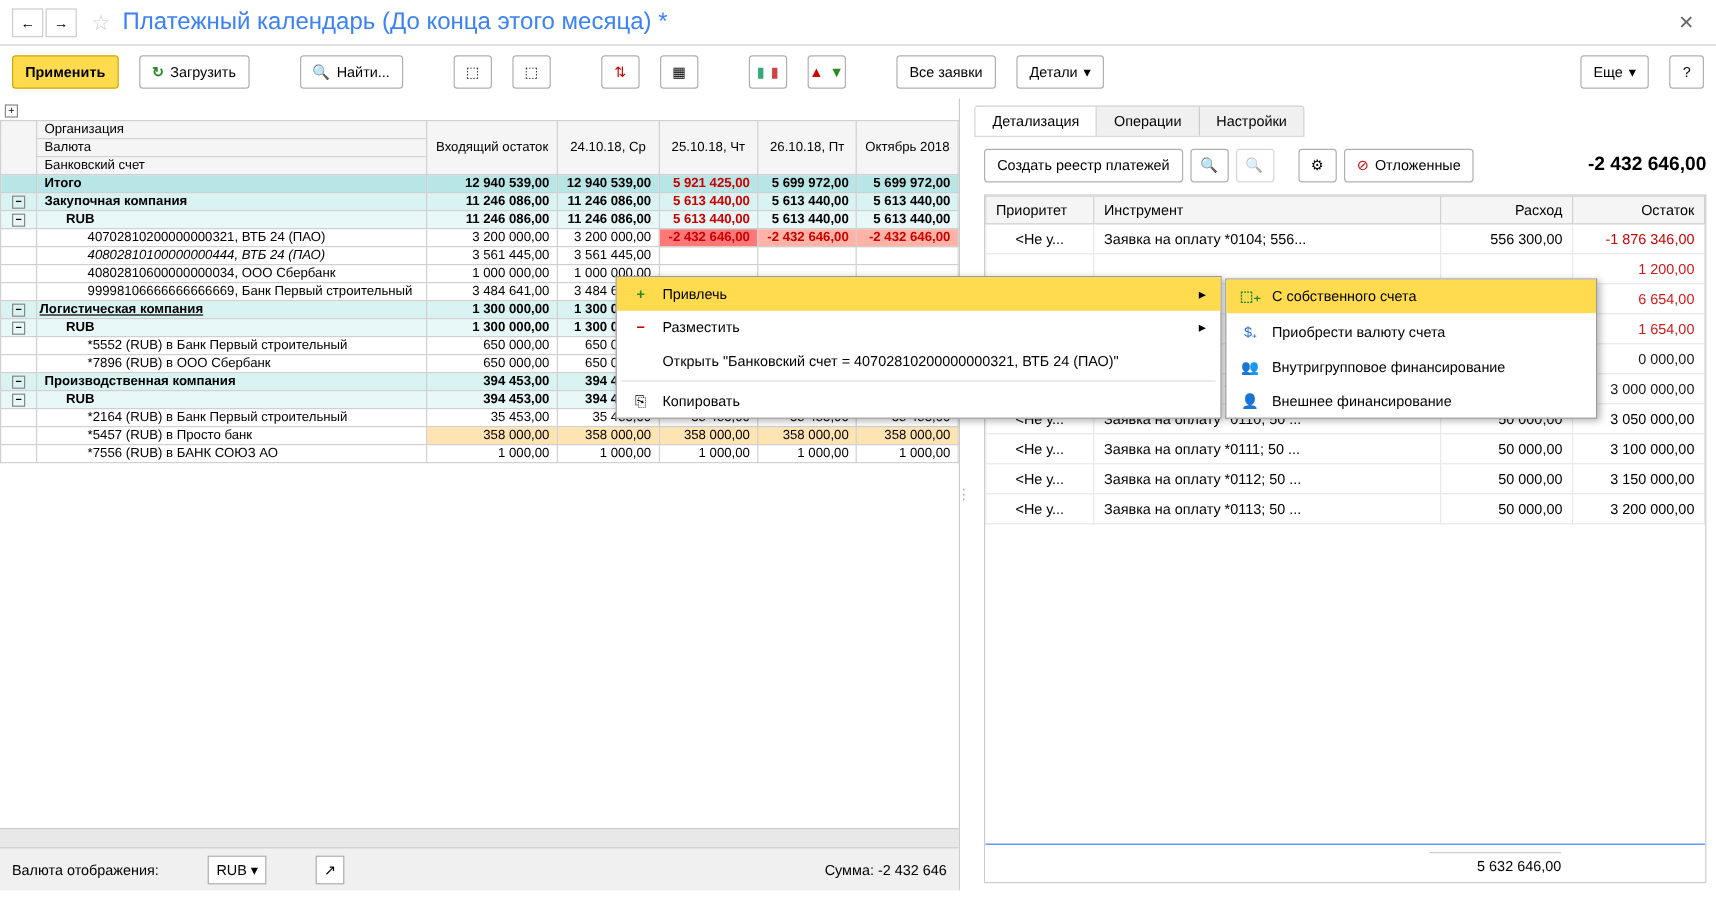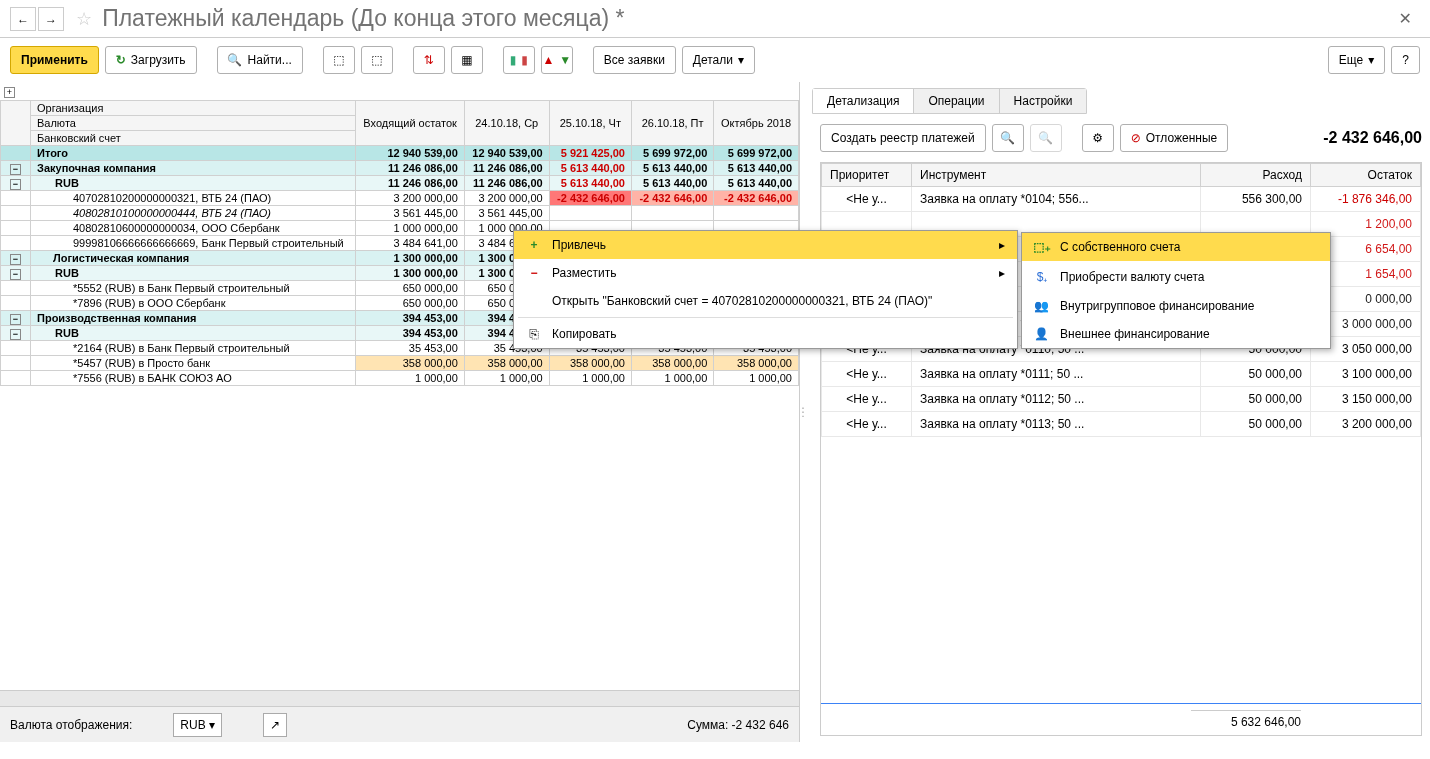--- a/index.html
+++ b/index.html
@@ -2,25 +2,25 @@
 <html><head>
 <meta charset="utf-8">
 <style>
 * { box-sizing: border-box; font-family: Arial, sans-serif; }
 body { margin: 0; padding: 0; background: #fff; font-size: 12px; position: relative; width: 1430px; height: 759px; overflow: hidden; }
 
 
 .header { display: flex; align-items: center; padding: 4px 10px; border-bottom: 1px solid #ccc; height: 38px; }
 .nav-btn { width: 26px; height: 24px; border: 1px solid #ccc; background: #fff; margin-right: 2px; display:flex;align-items:center;justify-content:center; cursor:pointer; }
 .star-icon { margin: 0 10px; color: #ccc; font-size: 18px; }
-.title { font-size: 23px; color: #737373; }
+.title { font-size: 20px; color: #3b82f6; }
 .close-x { margin-left: auto; font-size: 16px; color: #666; cursor:pointer; padding:4px 8px; }
 
 
-.toolbar { display: flex; align-items: center; padding: 8px 10px; gap: 6px; }
+.toolbar { display: flex; align-items: center; padding: 8px 10px; gap: 17px; }
 .btn { border: 1px solid #b0b0b0; background: #fff; height: 28px; display: flex; align-items: center; padding: 0 10px; border-radius: 3px; cursor: pointer; font-size: 12px; gap:5px;}
 .btn-yellow { background: #ffdb4d; border-color: #d4a700; font-weight: bold; }
 .btn-icon { width: 32px; justify-content: center; padding:0; }
 .toolbar-sep { width: 8px; }
 .toolbar-spacer { flex:1; }
 
 
 .main { display: flex; height: 660px; }
 .left-pane { width: 800px; border-right: 1px solid #ccc; display:flex; flex-direction:column; position:relative;}
 .right-pane { flex: 1; display:flex; flex-direction:column; padding-left:6px;}
@@ -216,21 +216,21 @@
               <td class="tree-col"></td>
               <td style="padding-left: 42px;">99998106666666666669, Банк Первый строительный</td>
               <td class="num">3 484 641,00</td>
               <td class="num">3 484 641,00</td>
               <td class="num"></td>
               <td class="num"></td>
               <td class="num"></td>
             </tr>
             <tr class="row-comp">
               <td class="tree-col"><span class="tree-toggle">−</span></td>
-              <td style="padding-left: 22px;">Логистическая компания</td>
+              <td style="padding-left: 2px; text-decoration: underline;">Логистическая компания</td>
               <td class="num">1 300 000,00</td>
               <td class="num">1 300 000,00</td>
               <td class="num"></td>
               <td class="num"></td>
               <td class="num"></td>
             </tr>
             <tr class="row-cur">
               <td class="tree-col"><span class="tree-toggle">−</span></td>
               <td style="padding-left: 24px;">RUB</td>
               <td class="num">1 300 000,00</td>

